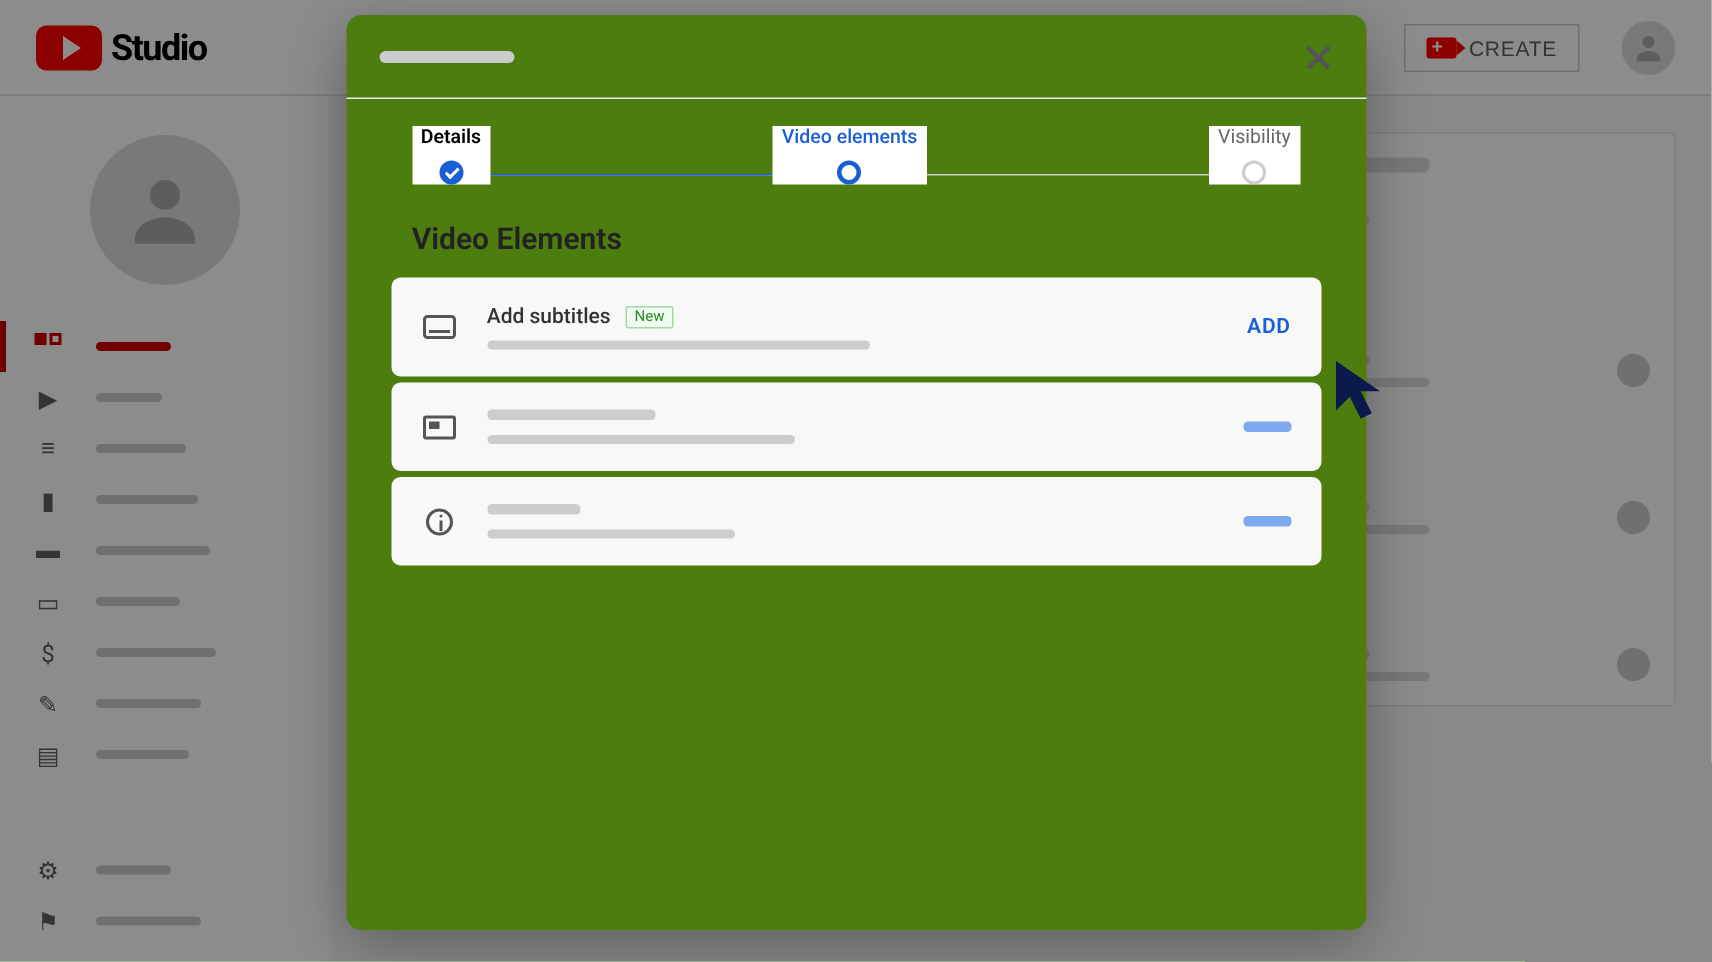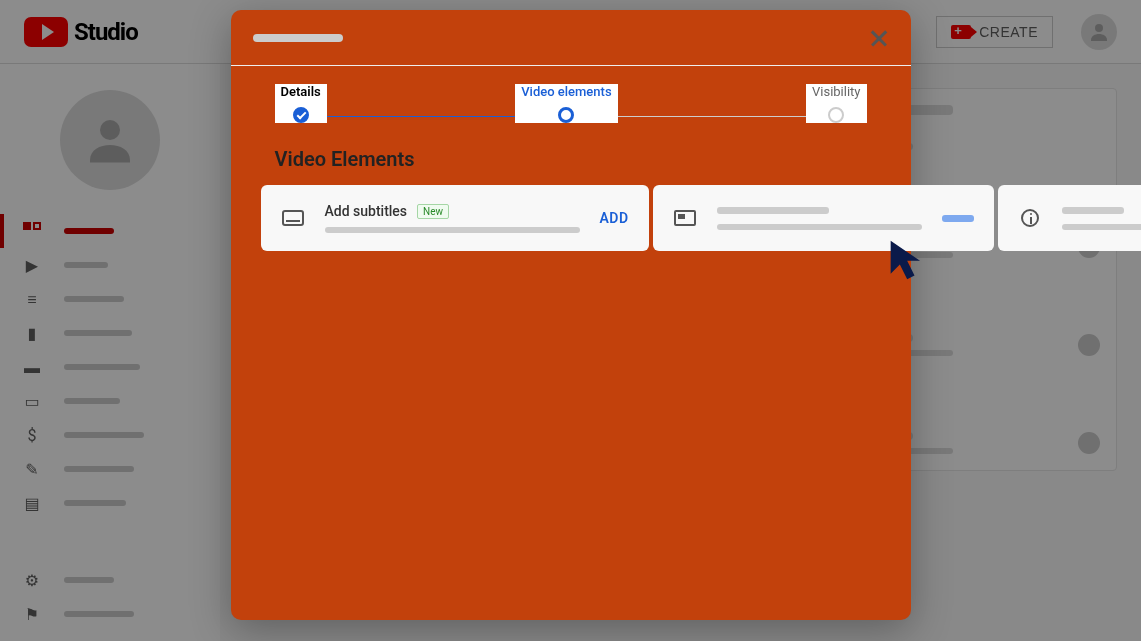--- a/index.html
+++ b/index.html
@@ -40,21 +40,21 @@
   .main { position: absolute; left: 220px; right: 0; top: 64px; bottom: 0; padding: 24px; background: #fafafa; }
   .card { background: #fff; border: 1px solid #e5e5e5; border-radius: 4px; margin-bottom: 22px; padding: 16px; display: flex; gap: 18px; }
   .card-left .thumb { width: 120px; height: 140px; background: #5b8fdd; border-radius: 2px; }
   .ph-lines { display: flex; flex-direction: column; gap: 10px; margin-top: 14px; }
   .ph { height: 8px; background: #ddd; border-radius: 4px; }
   .row-ph { display: flex; justify-content: space-between; align-items: center; }
   .dot { width: 22px; height: 22px; background: #ccc; border-radius: 50%; }
 
   
   .modal-overlay { position: absolute; inset: 0; background: rgba(0,0,0,0.45); display: flex; align-items: flex-start; justify-content: center; padding-top: 10px; }
-  .modal { width: 680px; background: #c2410c; border-radius: 10px; box-shadow: 0 10px 40px rgba(0,0,0,0.3); overflow: visible; position: relative; min-height: 610px; }
+  .modal { width: 680px; background: #4d7c0f; border-radius: 10px; box-shadow: 0 10px 40px rgba(0,0,0,0.3); overflow: visible; position: relative; min-height: 610px; }
   .modal-header { height: 56px; display: flex; align-items: center; justify-content: space-between; padding: 0 22px; border-bottom: 1px solid #eee; }
   .modal-title-ph { width: 90px; height: 8px; background: #ccc; border-radius: 4px; }
   .close-x { width: 20px; height: 20px; cursor: pointer; position: relative; color: #555; }
   .close-x::before, .close-x::after { content: ""; position: absolute; width: 20px; height: 2.5px; background: currentColor; top: 9px; left: 0; }
   .close-x::before { transform: rotate(45deg); }
   .close-x::after { transform: rotate(-45deg); }
 
   
   .stepper { padding: 18px 44px 10px; position: relative; }
   .step-line { position: absolute; top: 50px; left: 58px; right: 58px; height: 1px; background: #ccc; }
@@ -65,21 +65,21 @@
   .step.done .step-label { color: #000; font-weight: 600; }
   .step.active .step-label { color: #1a5fd6; font-weight: 500; }
   .step-dot { width: 16px; height: 16px; border-radius: 50%; border: 2px solid #ccc; background: #fff; box-sizing: border-box; }
   .step.done .step-dot { background: #1a5fd6; border-color: #1a5fd6; position: relative; }
   .step.done .step-dot::after { content: ""; position: absolute; left: 4px; top: 1px; width: 3px; height: 7px; border-right: 2px solid #fff; border-bottom: 2px solid #fff; transform: rotate(45deg); }
   .step.active .step-dot { border: 3px solid #1a5fd6; }
 
   .section-title { font-size: 20px; font-weight: 600; color: #222; padding: 14px 44px 14px; }
 
   
-  .elem-list { padding: 0 30px; display: flex; flex-direction: row; gap: 4px; }
+  .elem-list { padding: 0 30px; display: flex; flex-direction: column; gap: 4px; }
   .elem-card { background: #f8f8f8; border-radius: 6px; padding: 18px 20px; display: flex; align-items: center; gap: 20px; }
   .elem-icon { width: 24px; height: 18px; color: #555; display: flex; align-items: center; justify-content: center; }
   .elem-body { flex: 1; }
   .elem-title-row { display: flex; align-items: center; gap: 10px; margin-bottom: 8px; }
   .elem-title { font-size: 14px; color: #333; font-weight: 500; }
   .badge-new { font-size: 10px; color: #2a8a2a; border: 1px solid #a5d6a5; background: #f0fbf0; padding: 1px 5px; border-radius: 2px; }
   .elem-sub-ph { height: 6px; background: #ccc; border-radius: 3px; }
   .elem-action { font-size: 14px; font-weight: 600; color: #1a5fd6; cursor: pointer; letter-spacing: 0.5px; }
   .elem-action.ph { width: 32px; height: 7px; background: #7ea9ef; border-radius: 3px; }
 

